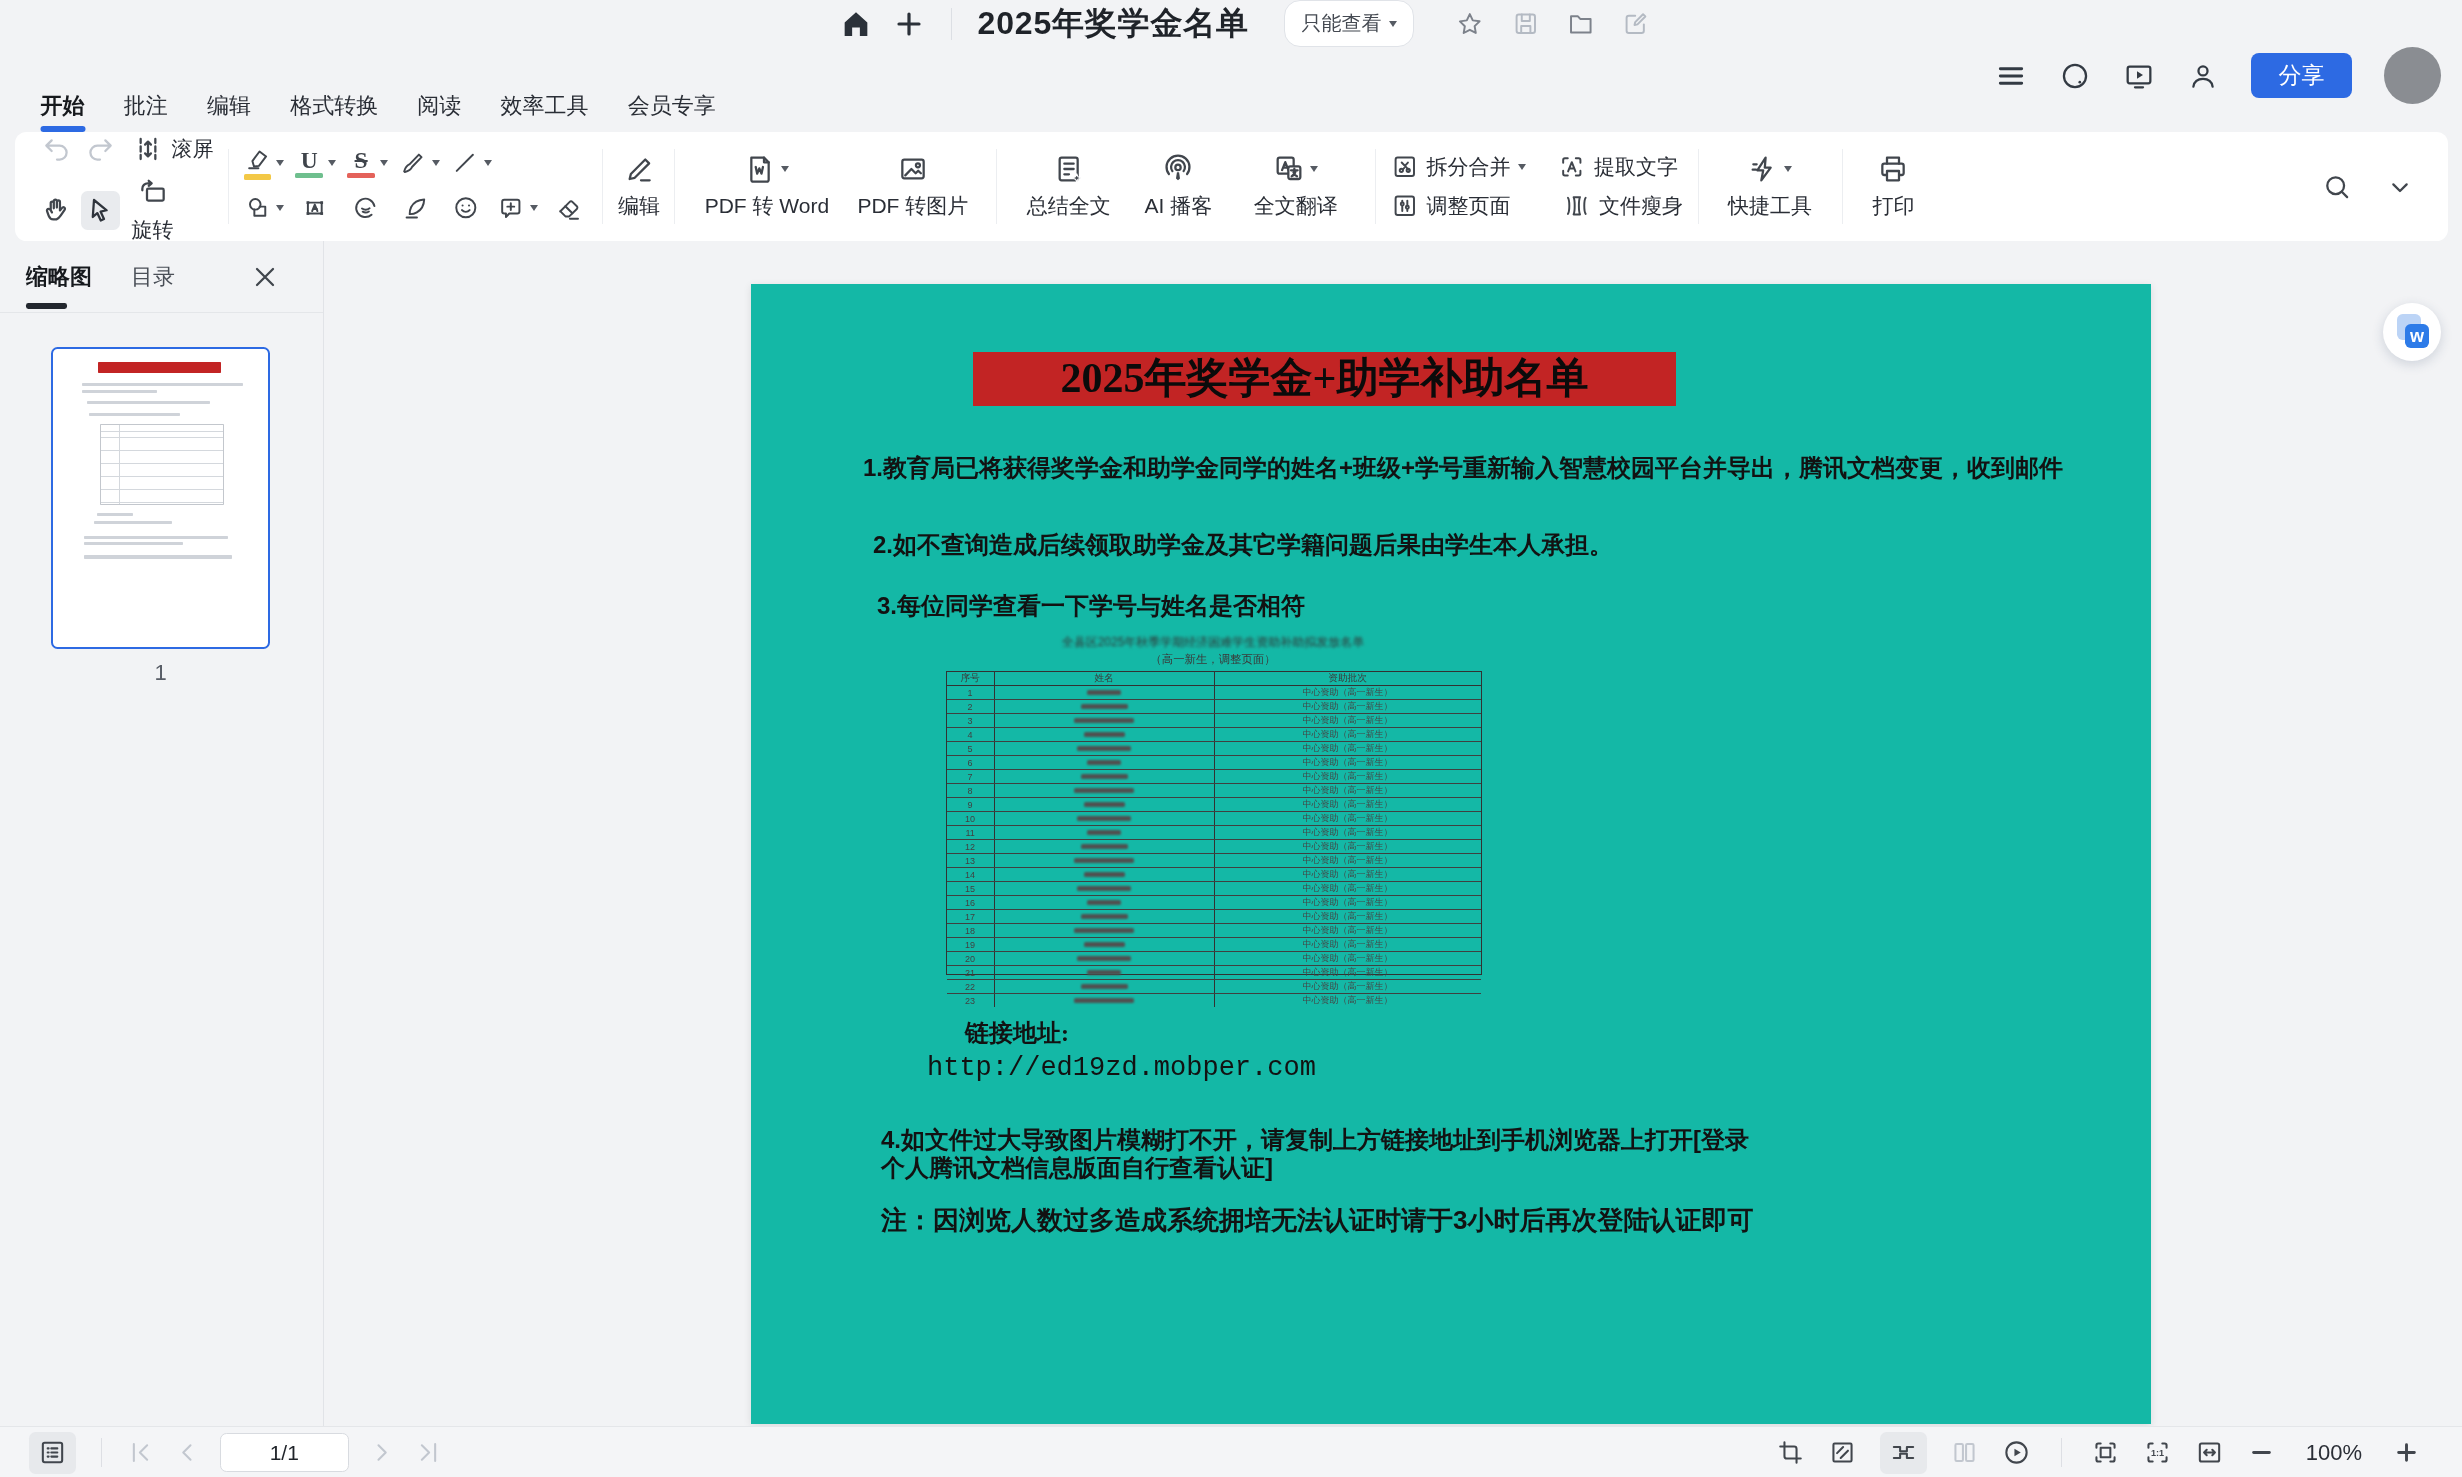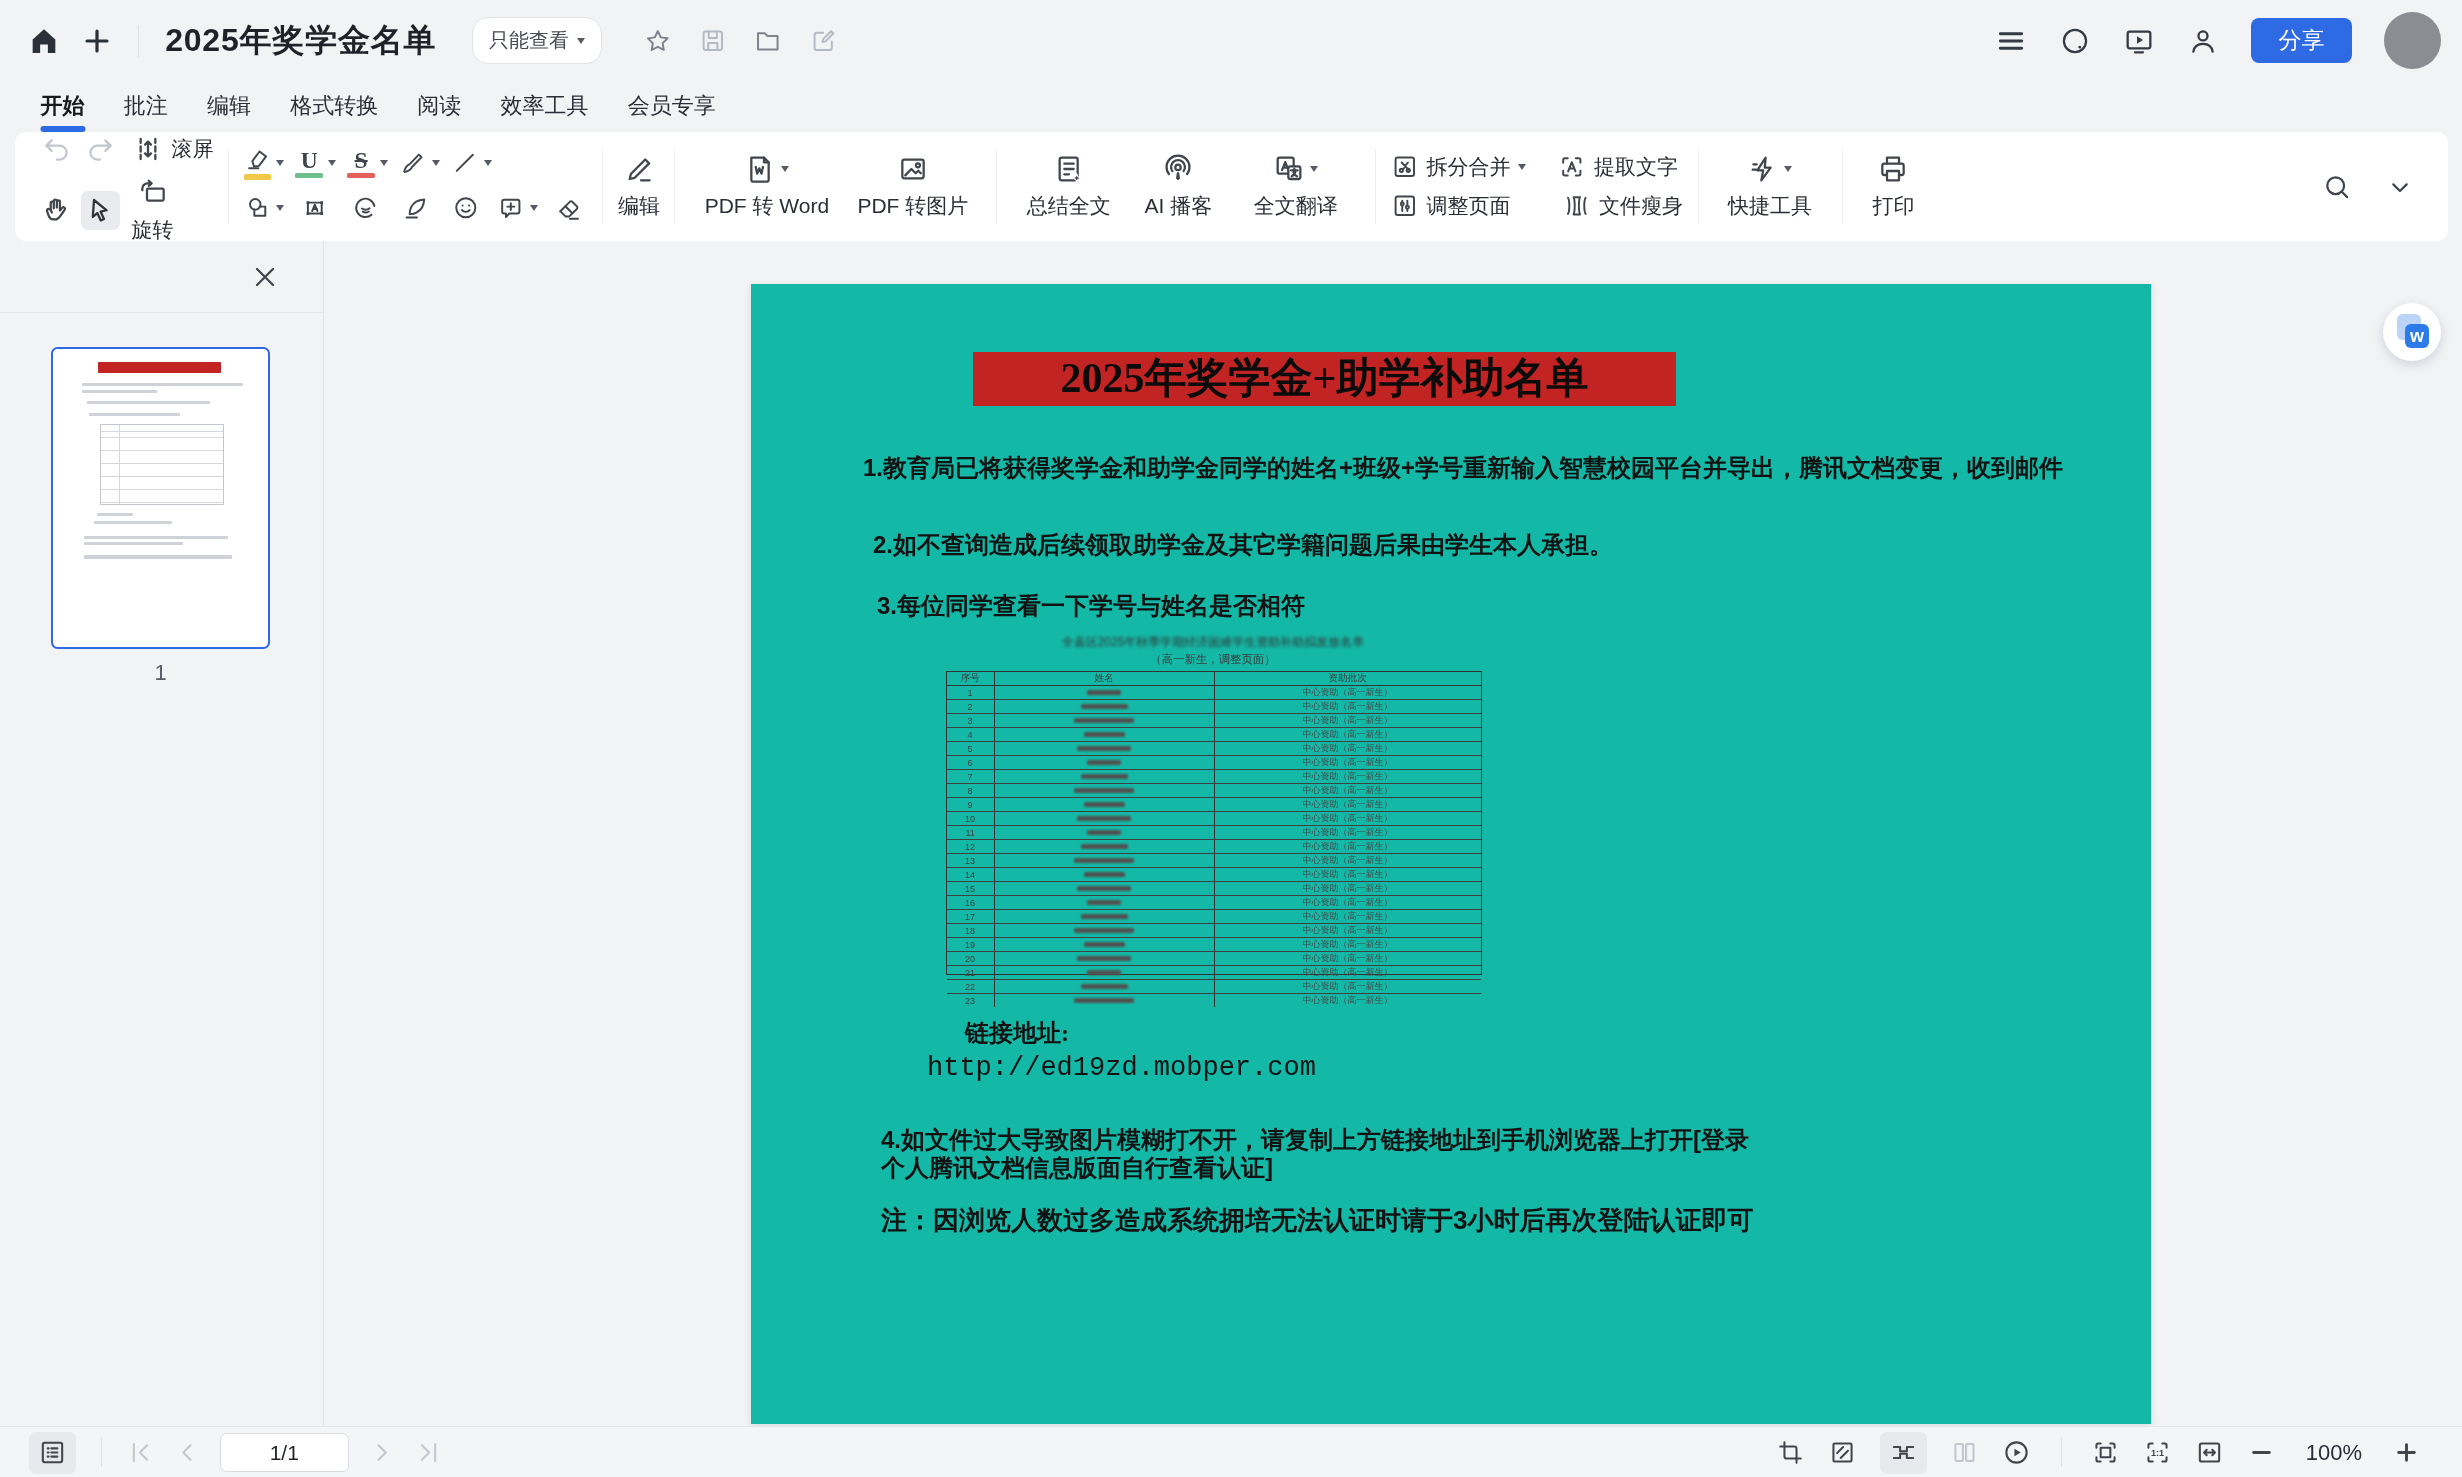--- a/index.html
+++ b/index.html
@@ -5,21 +5,21 @@
   html,body{margin:0;padding:0;background:#f2f3f5;font-family:"Liberation Sans",sans-serif;}
   body{width:2462px;height:1478px;position:relative;overflow:hidden;color:#2a2e36;}
   svg{display:block;}
   .ic{display:flex;align-items:center;justify-content:center;}
   .ic svg{width:32px;height:32px;}
   .ic24 svg{width:27.6px;height:27.6px;}
   .stroke{fill:none;stroke:#41464d;stroke-width:1.7;stroke-linecap:round;stroke-linejoin:round;}
   .dis path,.dis rect,.dis circle{stroke:#c2c7cf;}
   .lt path,.lt rect{stroke:#b4bac3;}
   
-  .titlebar{position:absolute;left:0;top:0;width:2462px;height:81px;display:flex;align-items:center;}
+  .titlebar{position:absolute;left:0;top:0;width:2462px;height:81px;display:flex;align-items:center;flex-direction:column;}
   .tl-left{display:flex;align-items:center;gap:21px;padding-left:27.6px;}
   .tl-div{width:0.8px;height:32px;background:#dcdfe4;margin:0 4.9px;}
   .doc-title{font-size:32px;font-weight:bold;color:#1f2329;letter-spacing:0.8px;}
   .mode-badge{display:flex;align-items:center;gap:8px;border:0.8px solid #e0e3e8;background:#fff;border-radius:16px;height:45px;padding:0 16px;font-size:20px;color:#454a52;margin-left:14.6px;}
   .tl-right{margin-left:auto;display:flex;align-items:center;gap:32px;padding-right:21px;}
   .share-btn{background:#2d6ae3;color:#fff;font-size:23px;height:45px;padding:0 27.6px;border-radius:8px;display:flex;align-items:center;}
   .avatar{width:57px;height:57px;border-radius:50%;background:#8a8d92;}
   .crt{width:0;height:0;border-left:4.9px solid transparent;border-right:4.9px solid transparent;border-top:6.5px solid #565b63;}
   
   .menubar{position:absolute;left:0;top:81px;width:2462px;height:49px;display:flex;align-items:center;gap:36px;padding-left:39px;}
@@ -482,20 +482,24 @@
       </div>
     <div class="ic">
         <svg viewBox="0 0 24 24" class="stroke">
           <path d="m7 10 5 5 5-5"></path>
         </svg>
       </div>
   </div>
 </div>
 
 <aside class="sidebar">
+  <div class="sbtabs">
+    <div class="sbtab active">缩略图</div>
+    <div class="sbtab">目录</div>
+  </div>
   <div class="sbclose ic">
       <svg viewBox="0 0 24 24" class="stroke" width="31" height="31">
         <path d="M6 6l12 12M18 6 6 18"></path>
       </svg>
     </div>
   <div class="sbline"></div>
 
   <div class="thumb">
     <div class="mini" style="left:45px;top:13px;width:123px;height:10.5px;background:#c22424;"></div>
     <div class="mini" style="left:29px;top:34px;width:161px;height:3.2px;"></div>

